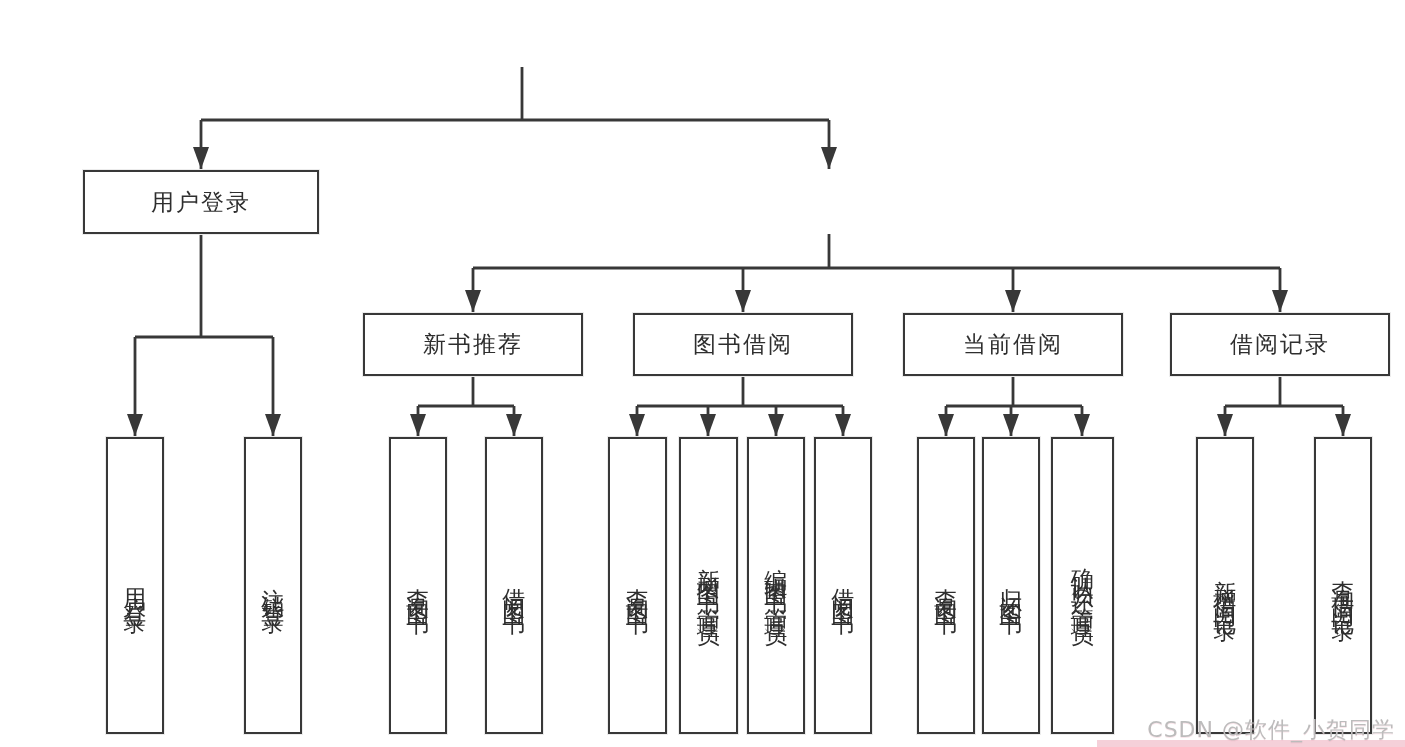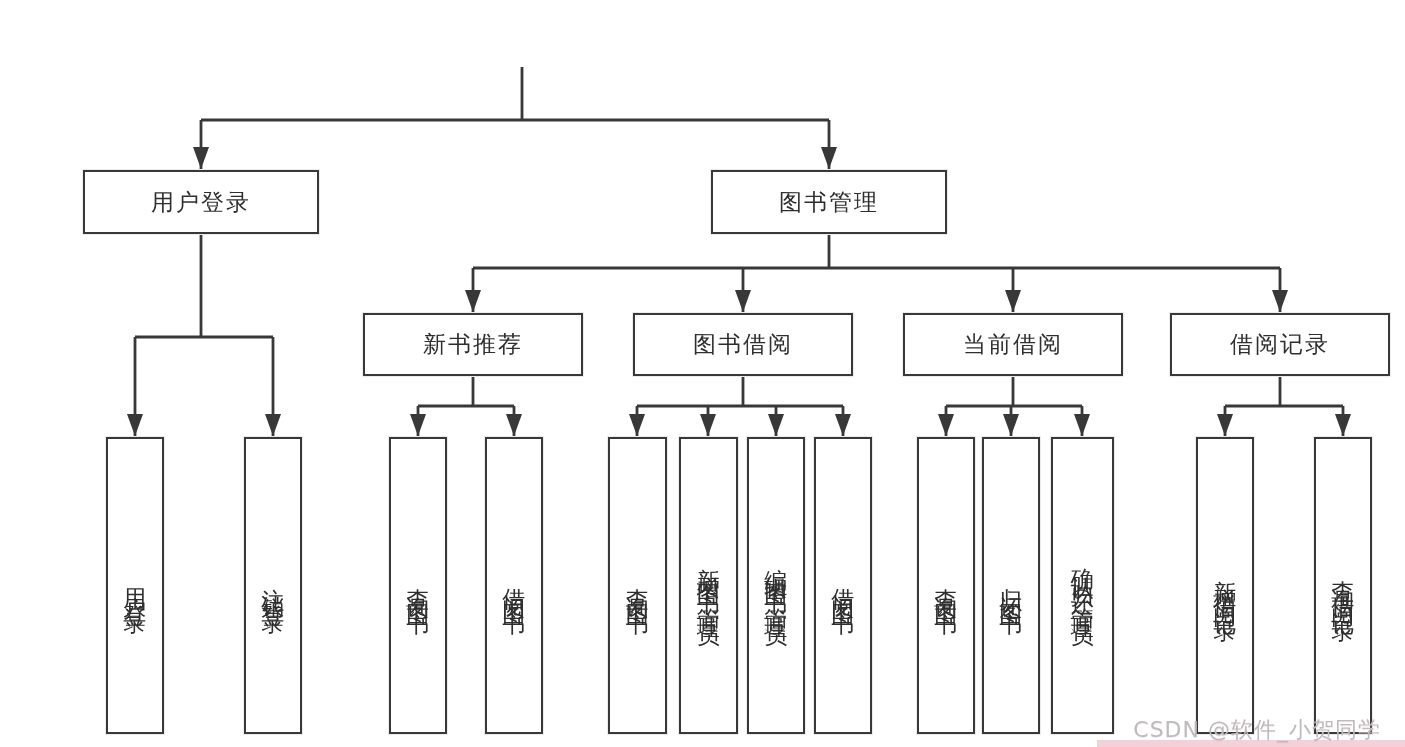--- a/index.html
+++ b/index.html
@@ -13,21 +13,21 @@
     position:absolute; background:#fff; border:2.6px solid #383838;
     display:flex; align-items:center; justify-content:center;
     box-shadow:0 0 0 1px #ececec;
   }
   .hlabel { font-size:23px; letter-spacing:2px; white-space:nowrap; }
   .leaf .vtext {
     writing-mode:vertical-rl; text-orientation:mixed;
     font-size:23px; letter-spacing:8px; line-height:1.15; white-space:nowrap;
   }
   .watermark {
-    position:absolute; right:24px; top:715px; font-size:22px;
+    position:absolute; right:10px; top:715px; font-size:22px;
     color:#bcbcbc; letter-spacing:1px; white-space:nowrap;
     text-shadow:0 1px 0 rgba(235,160,180,0.25);
     margin-left:48px;
   }
   .pink-strip {
     position:absolute; left:1097px; top:740px; width:308px; height:7px;
     background:rgba(236,170,185,0.55);
   }
 </style>
 </head>
@@ -92,21 +92,20 @@
     <g>
       <path d="M1280 376 L1280 406"></path>
       <path d="M1225 406 L1343 406"></path>
       <path d="M1225 406 L1225 436" marker-end="url(#arw)"></path>
       <path d="M1343 406 L1343 436" marker-end="url(#arw)"></path>
     </g>
   </svg>
 
 
   <div class="node hlabel" style="left:83px; top:170px; width:236px; height:64px;">用户登录</div>
-  <div class="node hlabel" style="left:711px; top:170px; width:236px; height:64px;">图书管理</div>
 
   <div class="node hlabel" style="left:363px; top:313px; width:220px; height:63px;">新书推荐</div>
   <div class="node hlabel" style="left:633px; top:313px; width:220px; height:63px;">图书借阅</div>
   <div class="node hlabel" style="left:903px; top:313px; width:220px; height:63px;">当前借阅</div>
   <div class="node hlabel" style="left:1170px; top:313px; width:220px; height:63px;">借阅记录</div>
 
   <div class="node leaf" style="left:106px; top:437px; width:58px; height:297px;">
     <span class="vtext">用户登录</span>
   </div>
   <div class="node leaf" style="left:244px; top:437px; width:58px; height:297px;">

